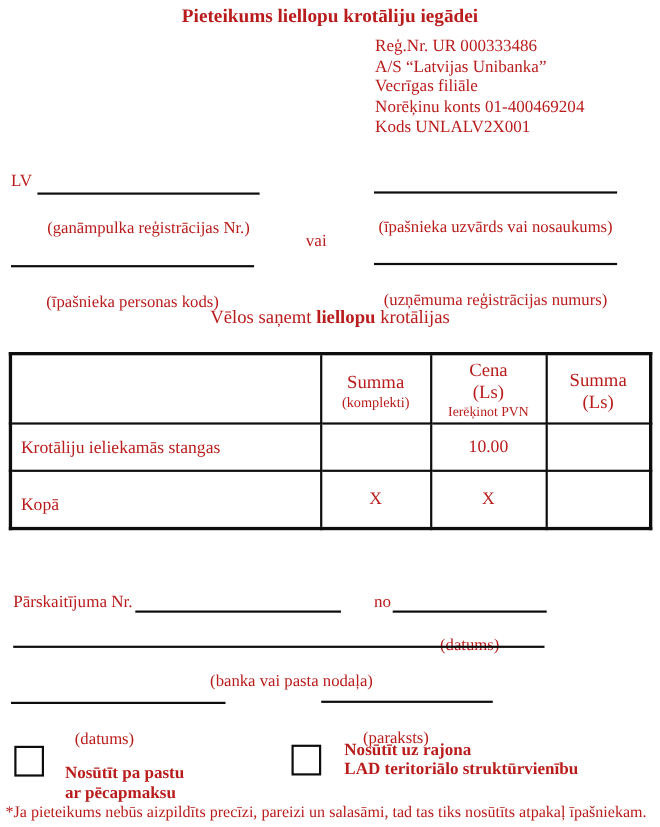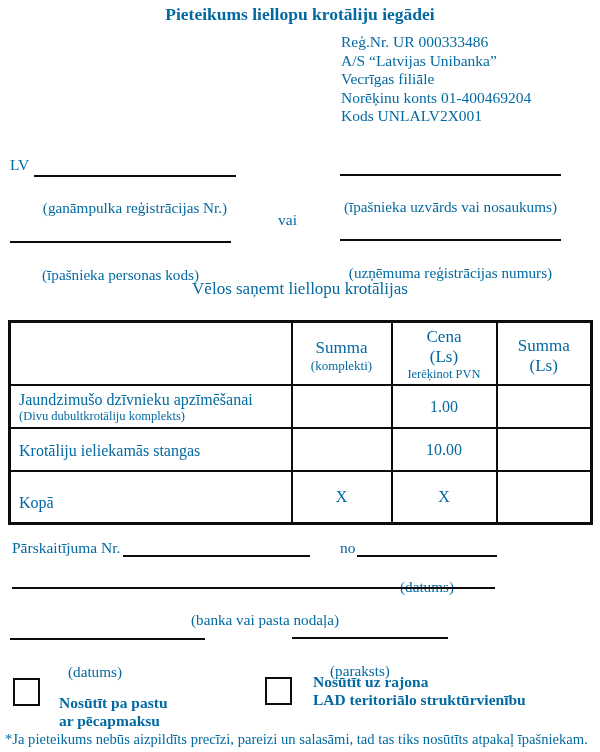--- a/index.html
+++ b/index.html
@@ -1,31 +1,31 @@
 <!DOCTYPE html>
 <html><head>
 <meta charset="utf-8">
 <style>
   html,body{margin:0;padding:0;background:#e8e8e8;}
   .page{
     position:relative;
     width:600px;height:752px;
     margin:0 auto;
     background:#ffffff;
-    color:#0369a1;
+    color:#b91c1c;
     font-family:"Liberation Serif", serif;
     overflow:hidden;
   }
   .abs{position:absolute;}
   .body-txt{font-size:15.5px;line-height:18.6px;}
   .title{font-size:17.5px;font-weight:bold;text-align:center;}
   .fill-line{height:1px;border-bottom:2px solid #0d0d0d;}
   .lbl{font-size:15.2px;text-align:center;white-space:nowrap;margin-top:20px;}
   .request-line{font-size:17px;text-align:center;white-space:nowrap;}
-  .request-line .b{font-weight:normal;}
+  .request-line .b{font-weight:bold;}
 
   table.order{
     border-collapse:collapse;
     table-layout:fixed;
     width:584px;
   }
   table.order td, table.order th{
     border:2px solid #0d0d0d;
     padding:0;
     font-weight:normal;
@@ -106,29 +106,20 @@
         <div class="hdr-main" style="padding-top:0;">(Ls)</div>
         <div class="hdr-sub2">Ierēķinot PVN</div>
       </th>
       <th>
         <div class="hdr-main">Summa</div>
         <div class="hdr-main" style="padding-top:0;">(Ls)</div>
       </th>
     </tr>
     <tr style="height:43px;">
       <td>
-        <div class="desc-main">Jaundzimušo dzīvnieku apzīmēšanai</div>
-        <div class="desc-sub">(Divu dubultkrotāliju komplekts)</div>
-      </td>
-      <td class="cell-val"></td>
-      <td class="cell-val">1.00</td>
-      <td class="cell-val"></td>
-    </tr>
-    <tr style="height:43px;">
-      <td>
         <div class="desc-main">Krotāliju ieliekamās stangas</div>
       </td>
       <td class="cell-val"></td>
       <td class="cell-val">10.00</td>
       <td class="cell-val"></td>
     </tr>
     <tr style="height:52px;">
       <td>
         <div class="desc-main" style="padding-top:12px;">Kopā</div>
       </td>

